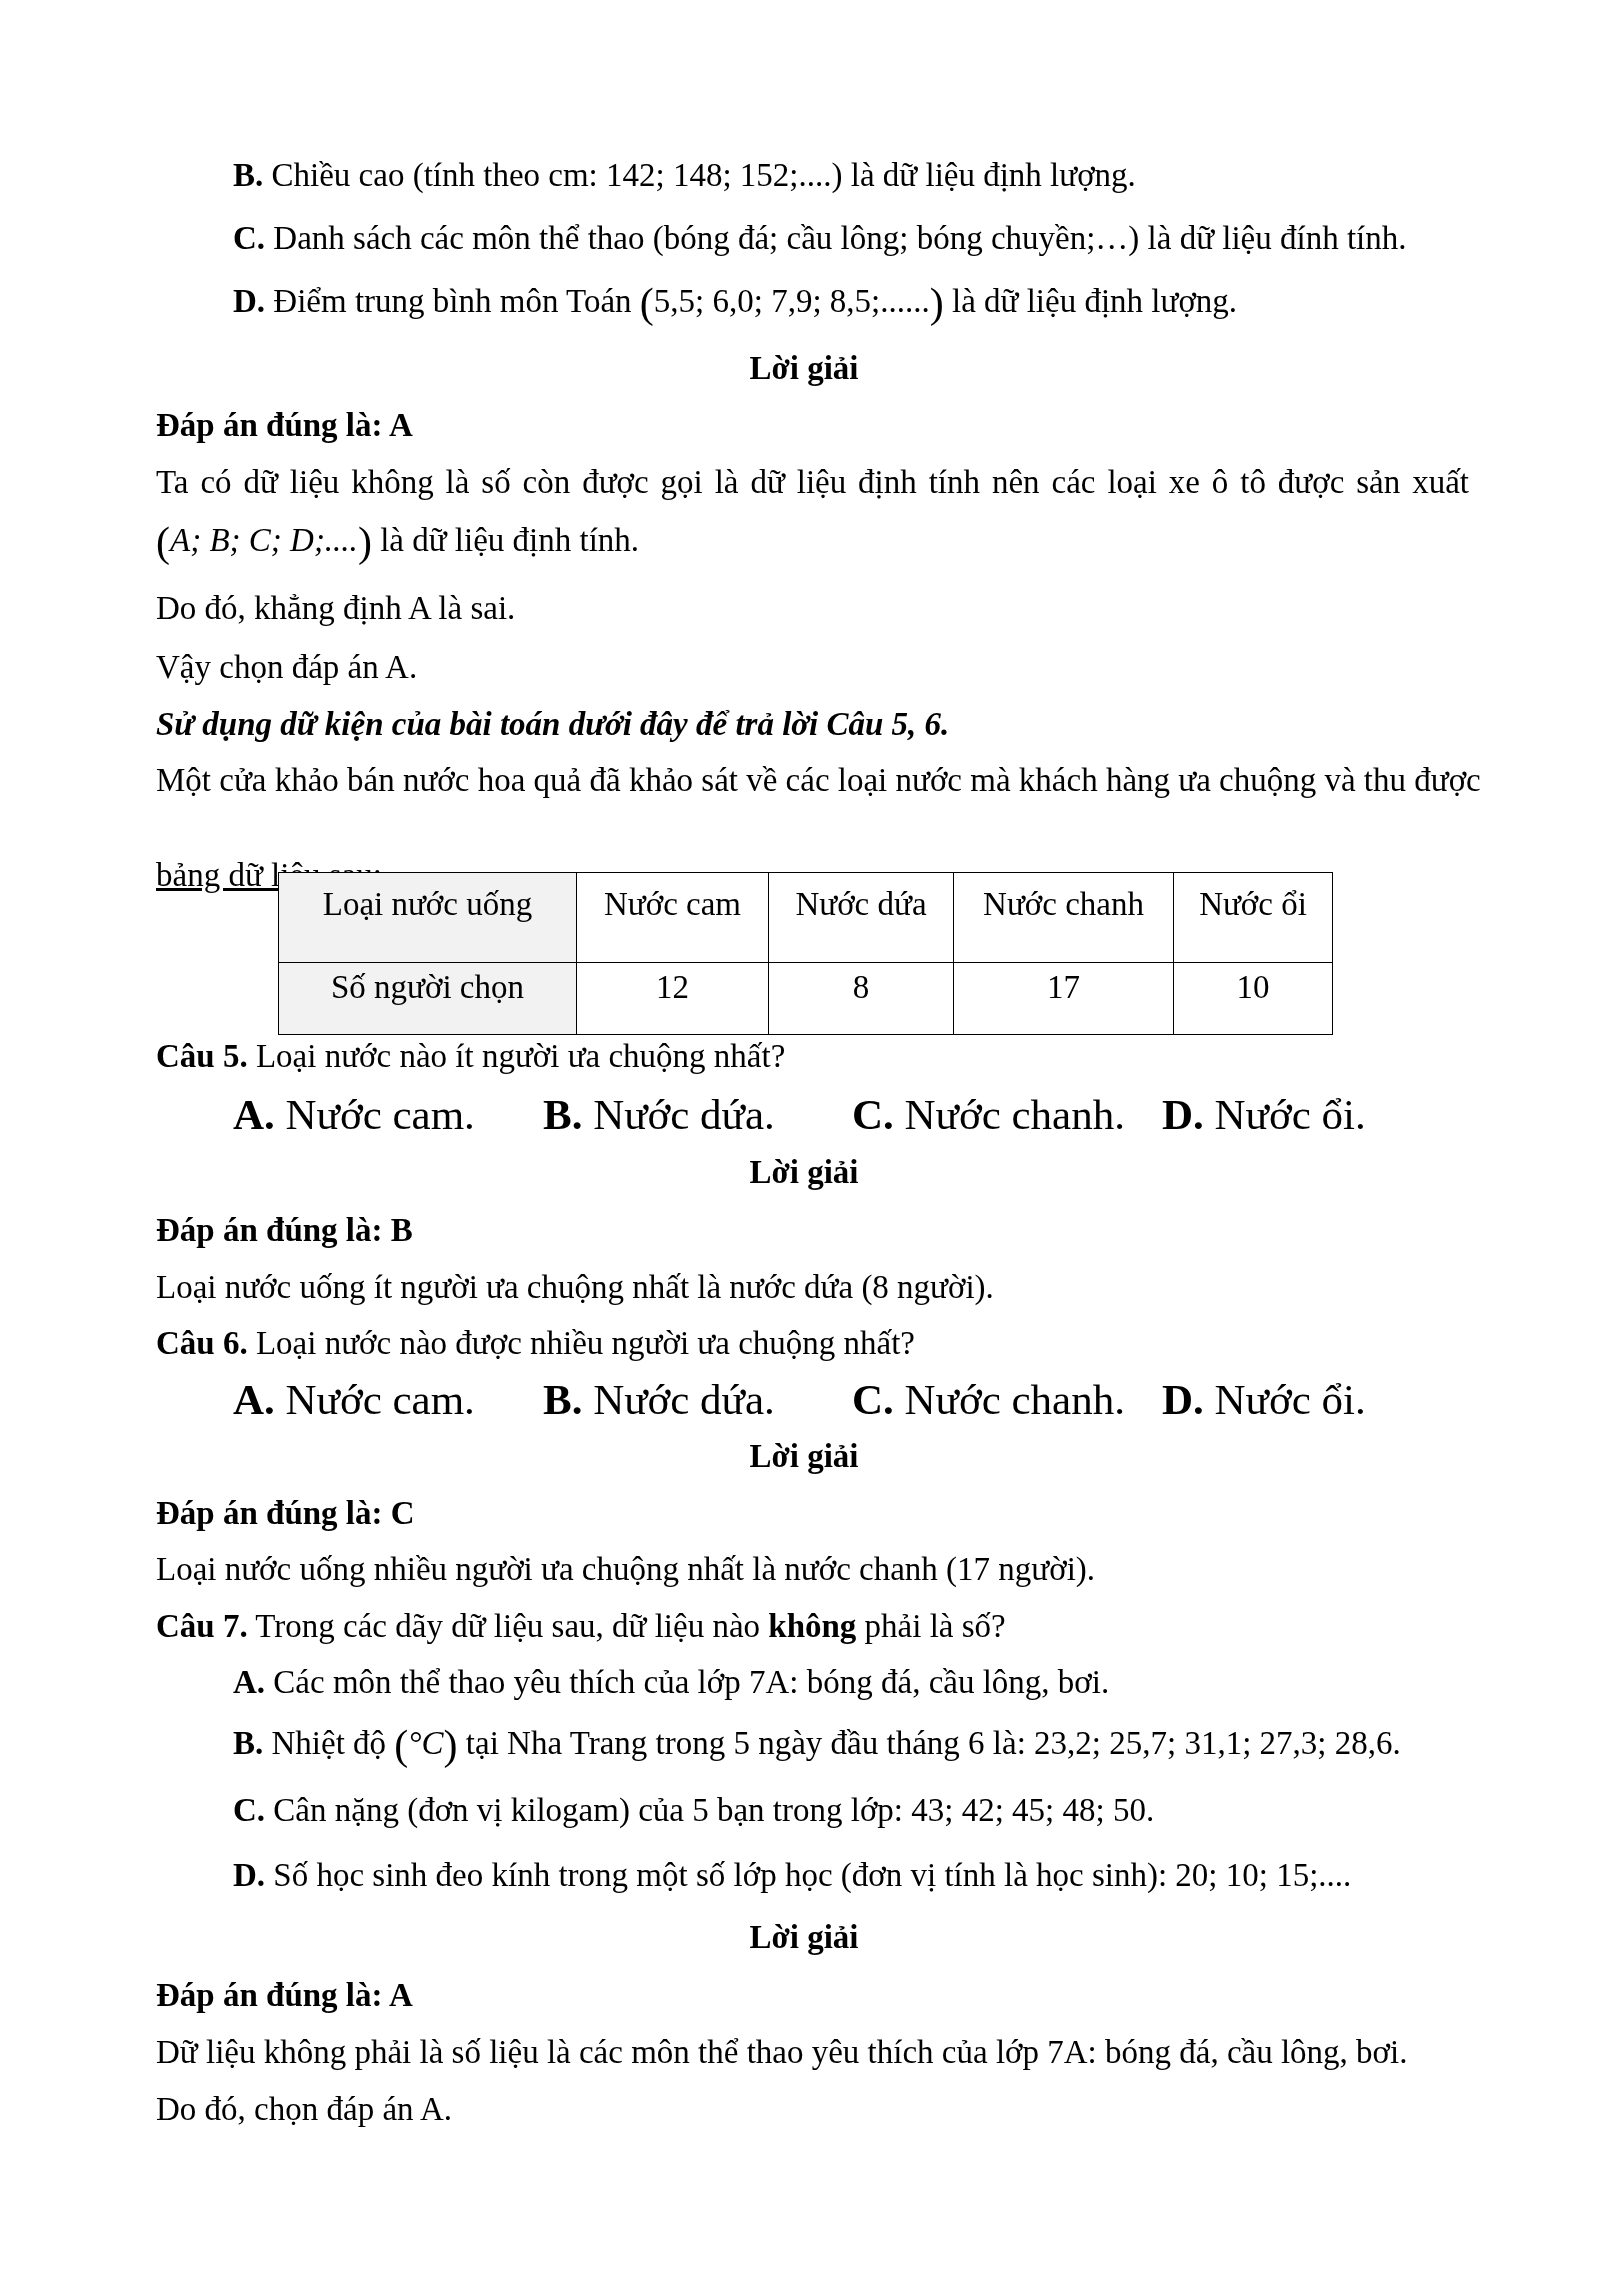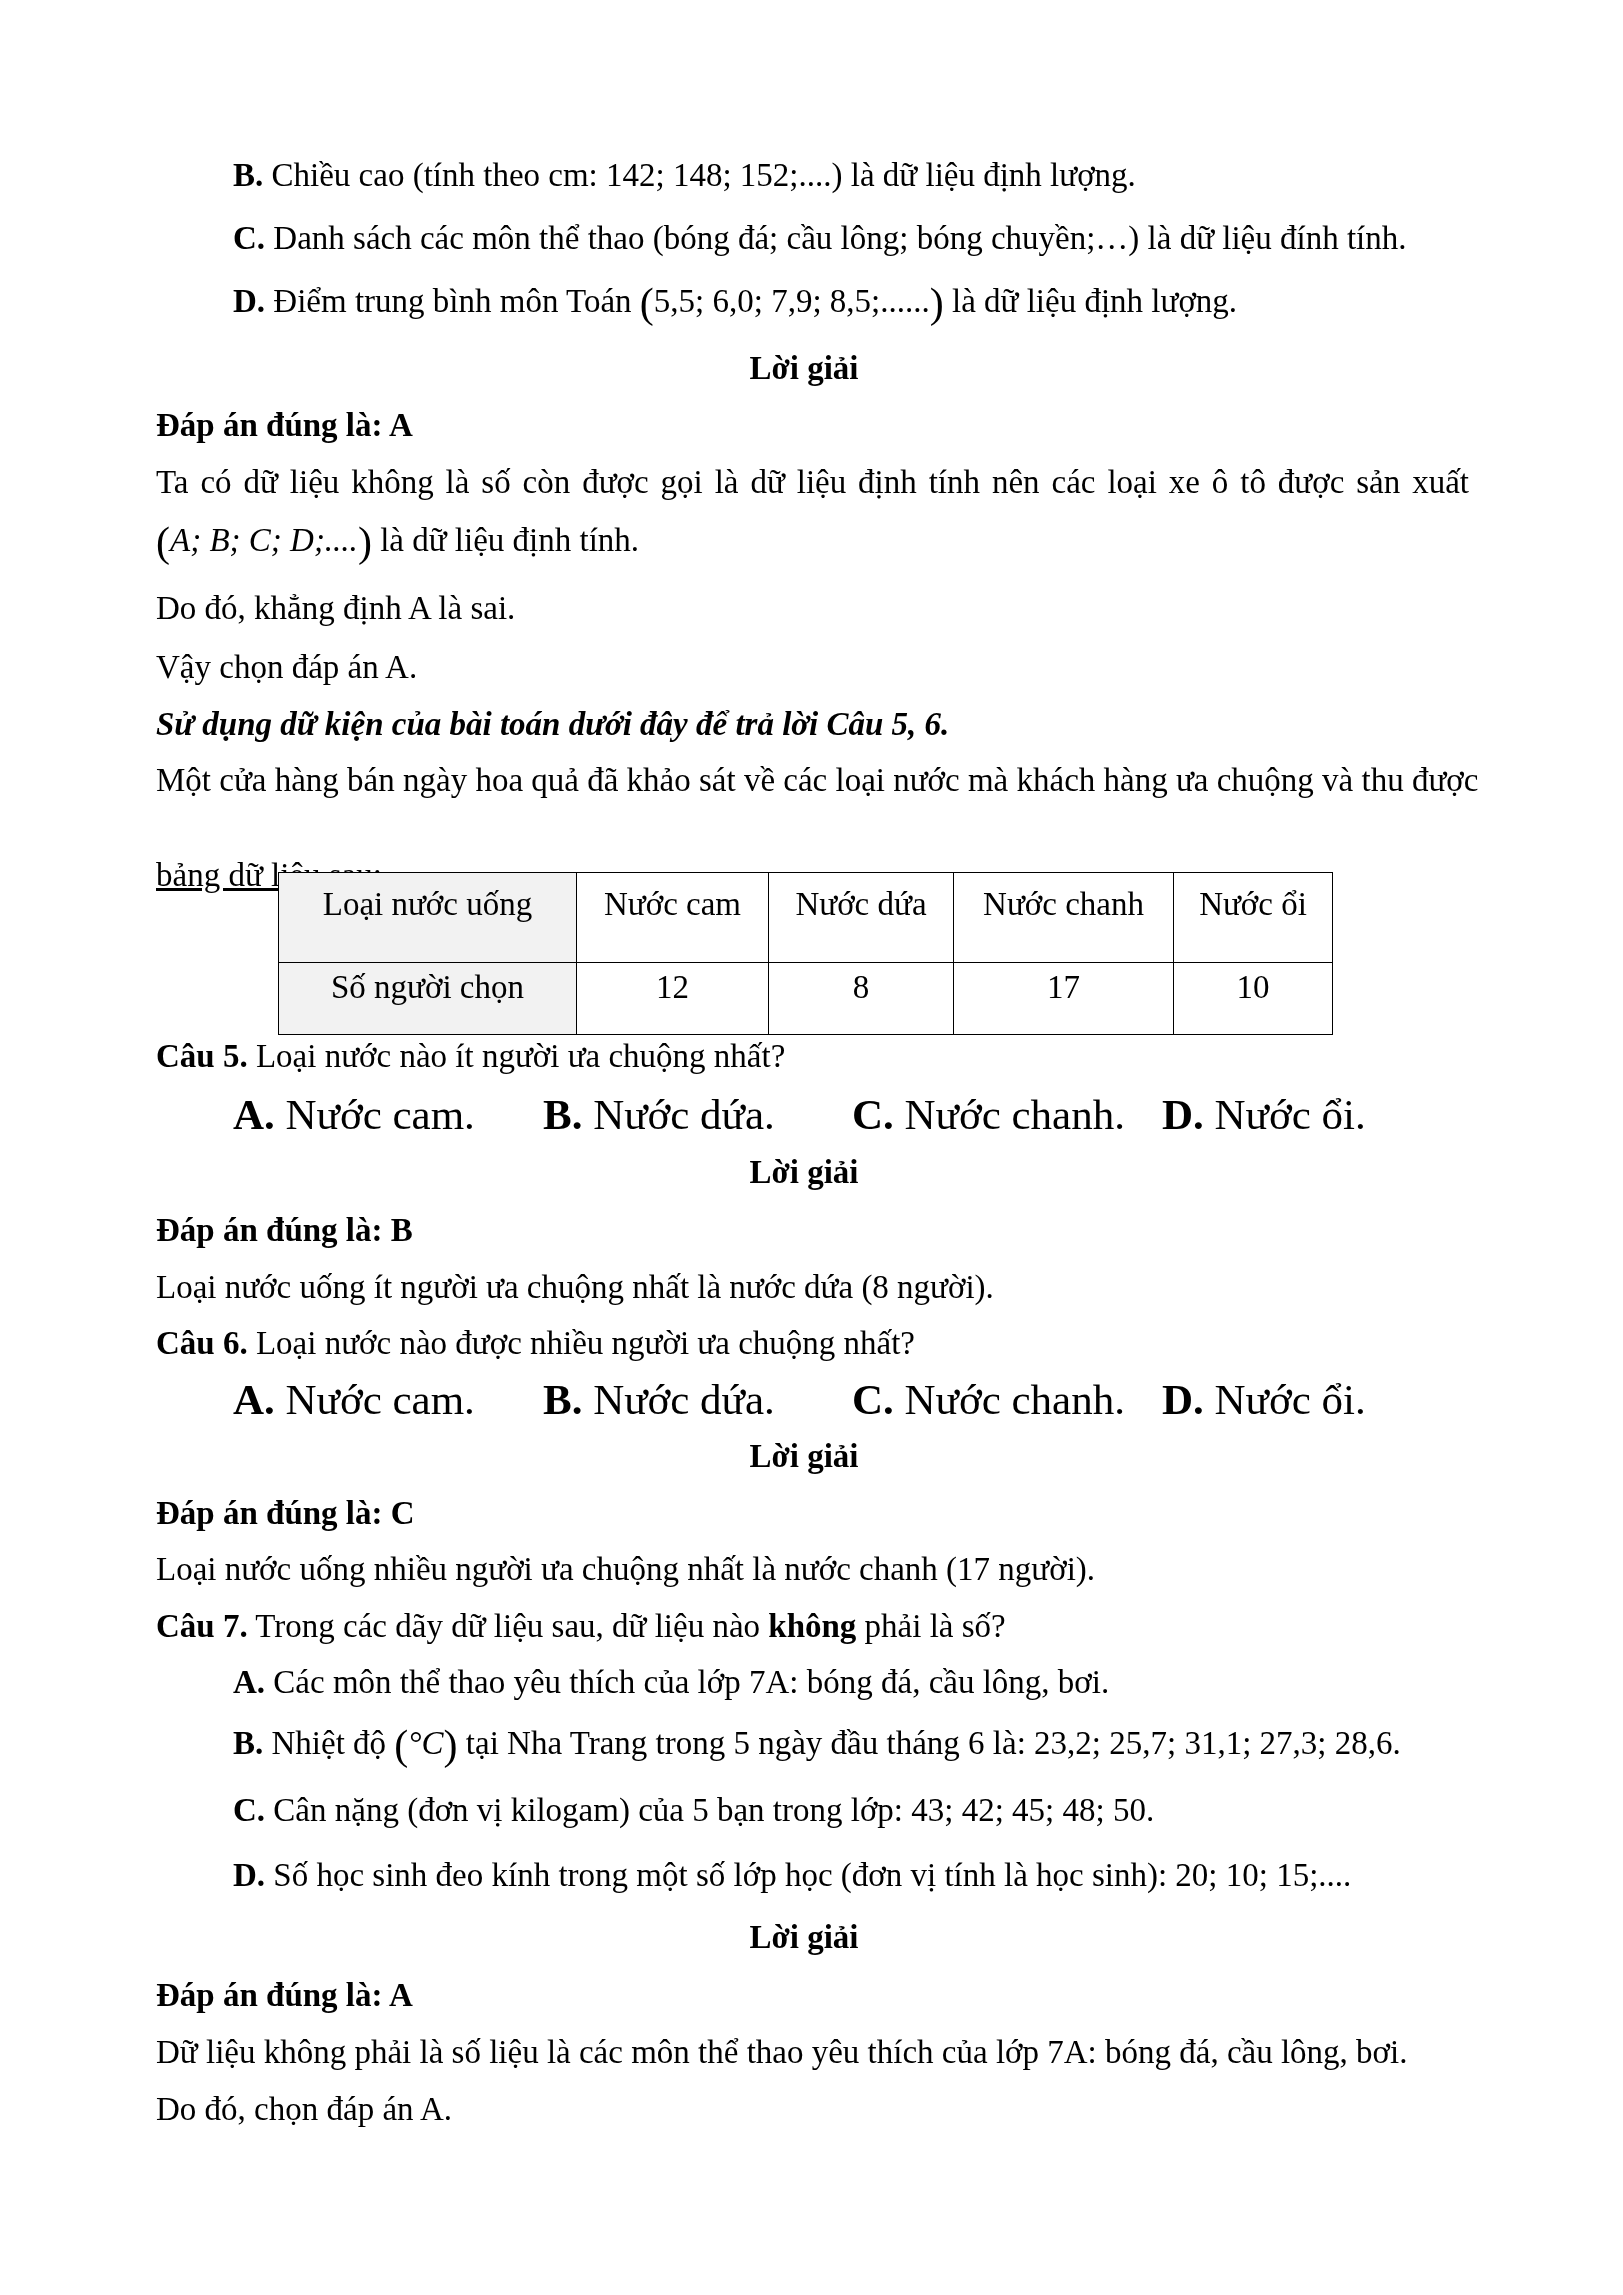--- a/index.html
+++ b/index.html
@@ -65,21 +65,21 @@
 <div class="line center" style="top:368px;">Lời giải</div>
 <div class="line body-line b" style="top:425px;">Đáp án đúng là: A</div>
 <div class="line body-line justify" style="top:482px;">Ta có dữ liệu không là số còn được gọi là dữ liệu định tính nên các loại xe ô tô được sản xuất</div>
 <div class="line body-line" style="top:540px;">
   <span class="paren">(</span><span class="math-i">A; B; C; D;....</span><span class="paren">)</span><span> là dữ liệu định tính.</span>
 </div>
 <div class="line body-line" style="top:608px;">Do đó, khẳng định A là sai.</div>
 <div class="line body-line" style="top:667px;">Vậy chọn đáp án A.</div>
 
 <div class="line body-line bi" style="top:724px;">Sử dụng dữ kiện của bài toán dưới đây để trả lời Câu 5, 6.</div>
-<div class="line body-line justify" style="top:780px;">Một cửa hàng bán ngày hoa quả đã khảo sát về các loại nước mà khách hàng ưa chuộng và thu được</div>
+<div class="line body-line justify" style="top:780px;">Một cửa khảo bán nước hoa quả đã khảo sát về các loại nước mà khách hàng ưa chuộng và thu được</div>
 <div class="line body-line" style="top:875px;text-decoration:underline;">bảng dữ liệu sau:</div>
 
 <table class="data">
   <tbody>
       <tr class="r1">
     <td class="hdr c0">Loại nước uống</td>
     <td class="c1">Nước cam</td>
     <td class="c2">Nước dứa</td>
     <td class="c3">Nước chanh</td>
     <td class="c4">Nước ổi</td>

